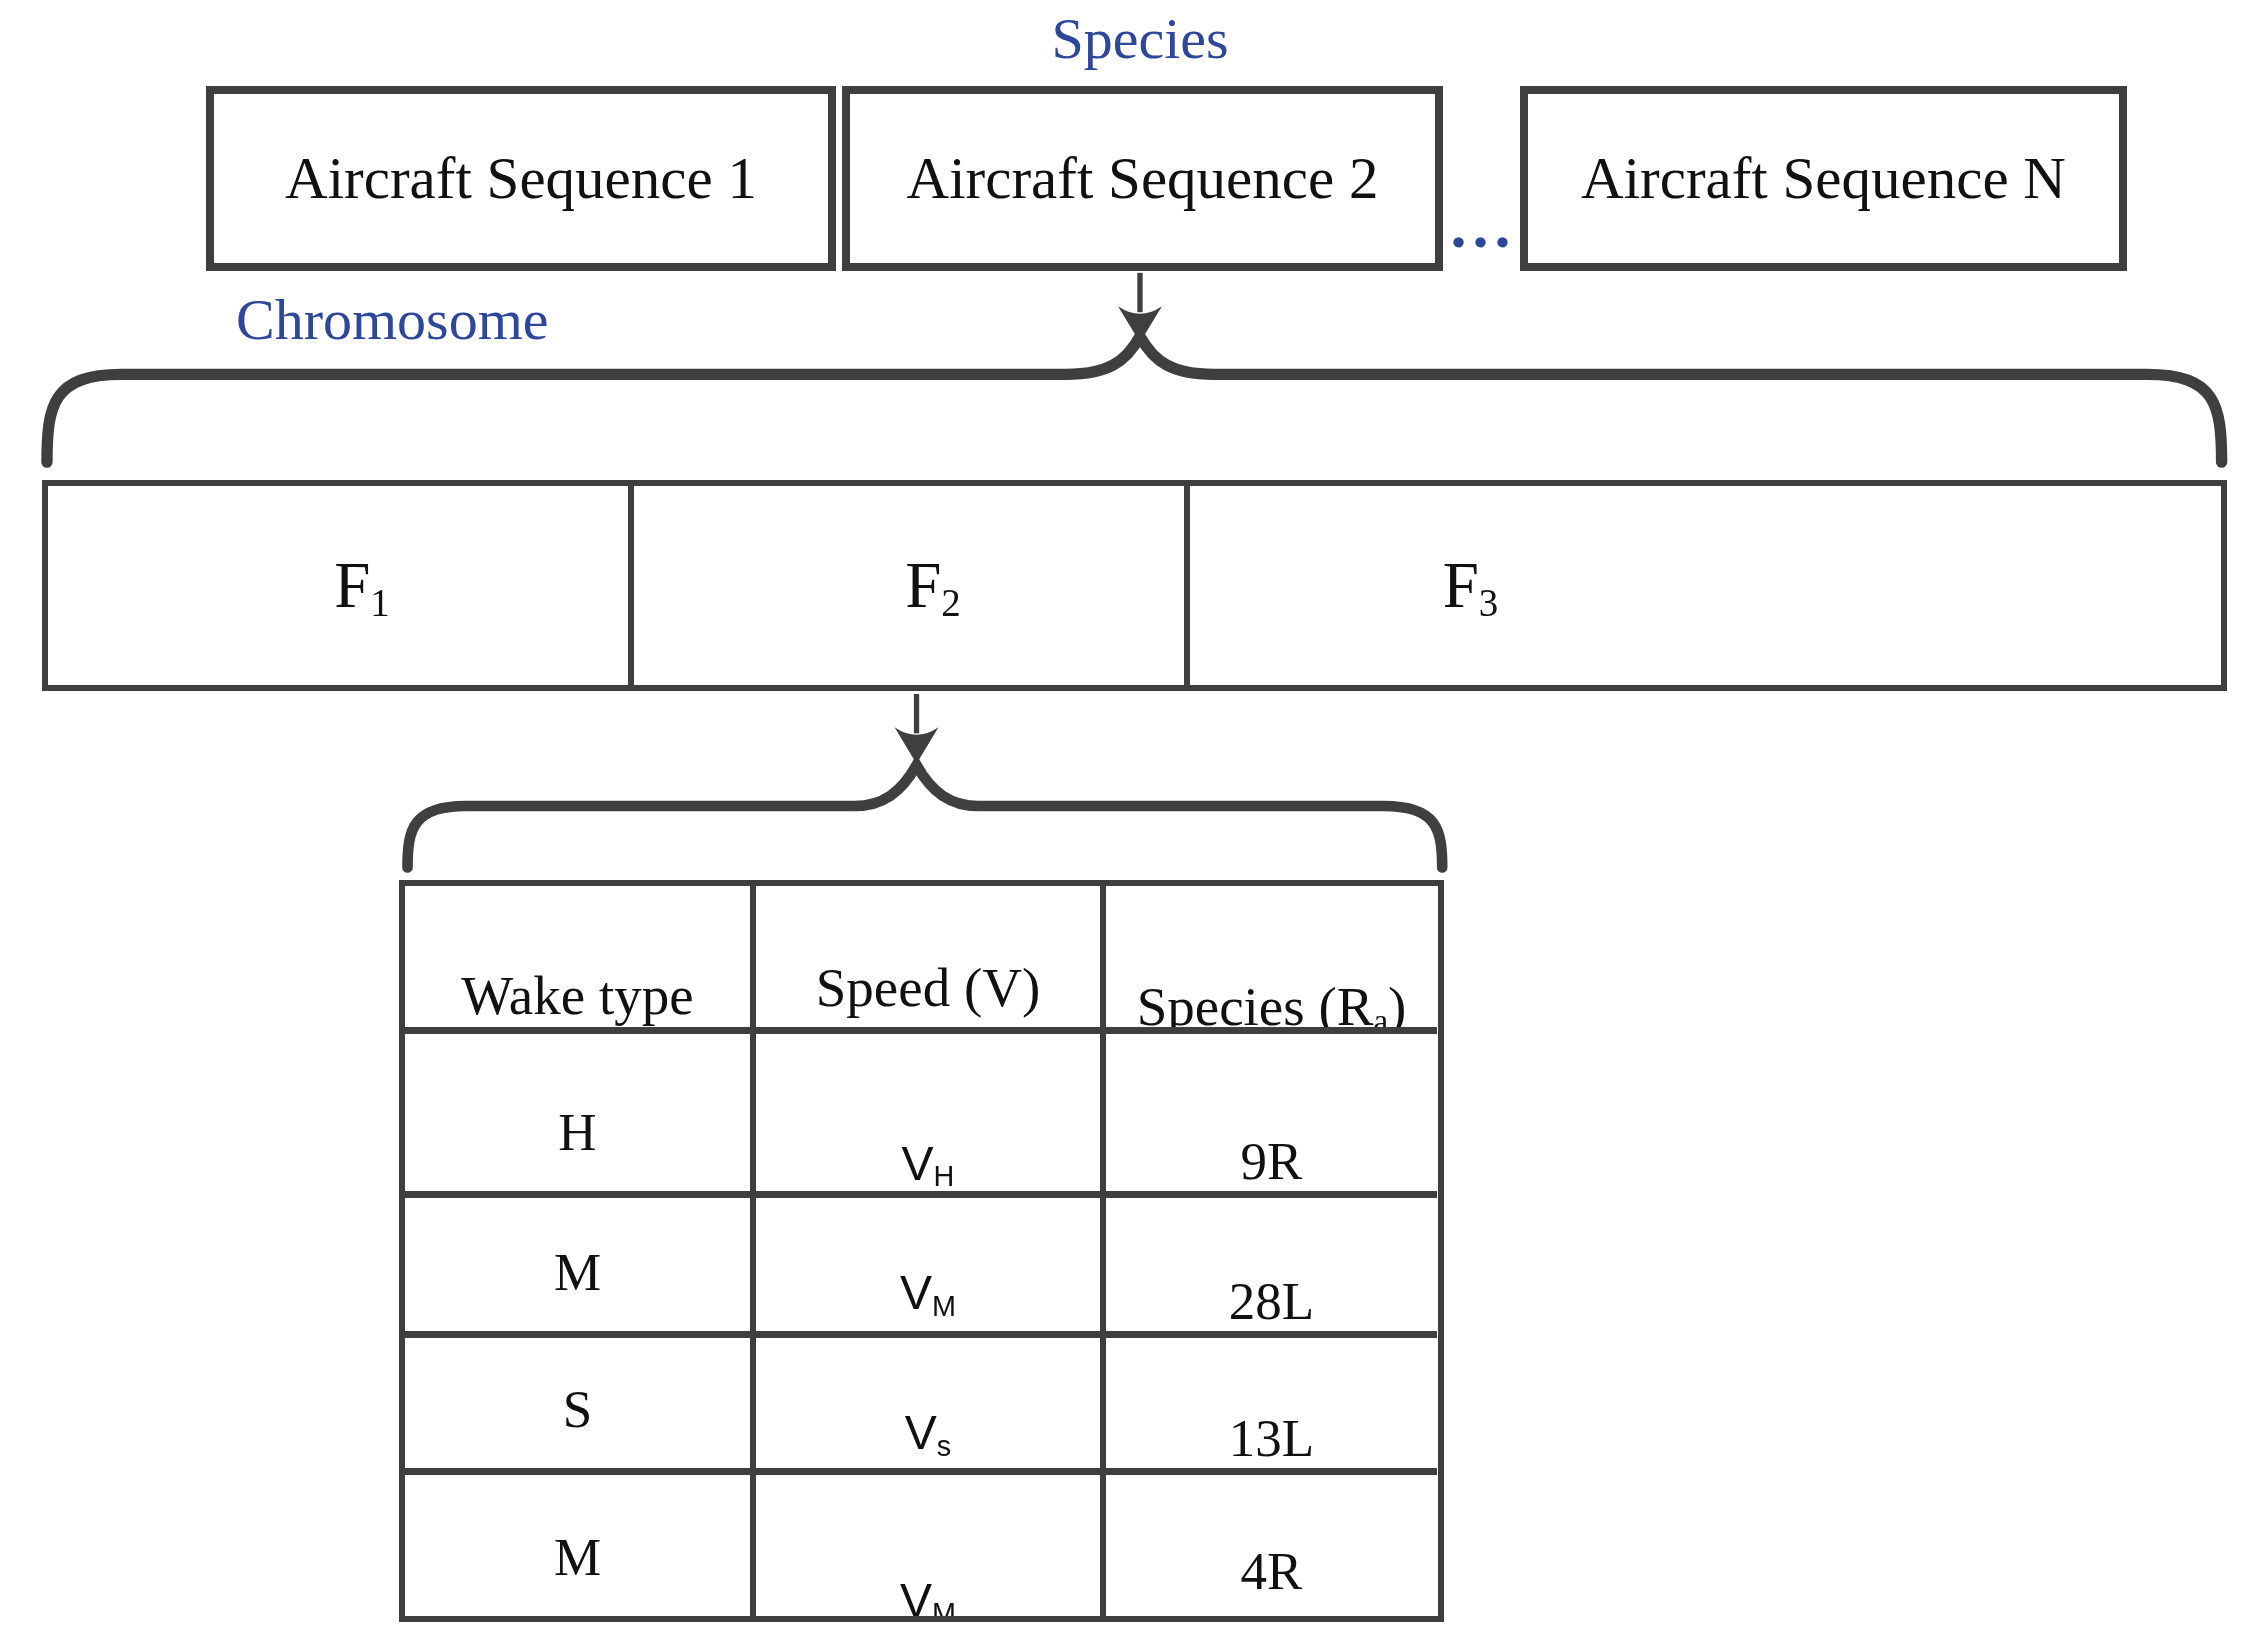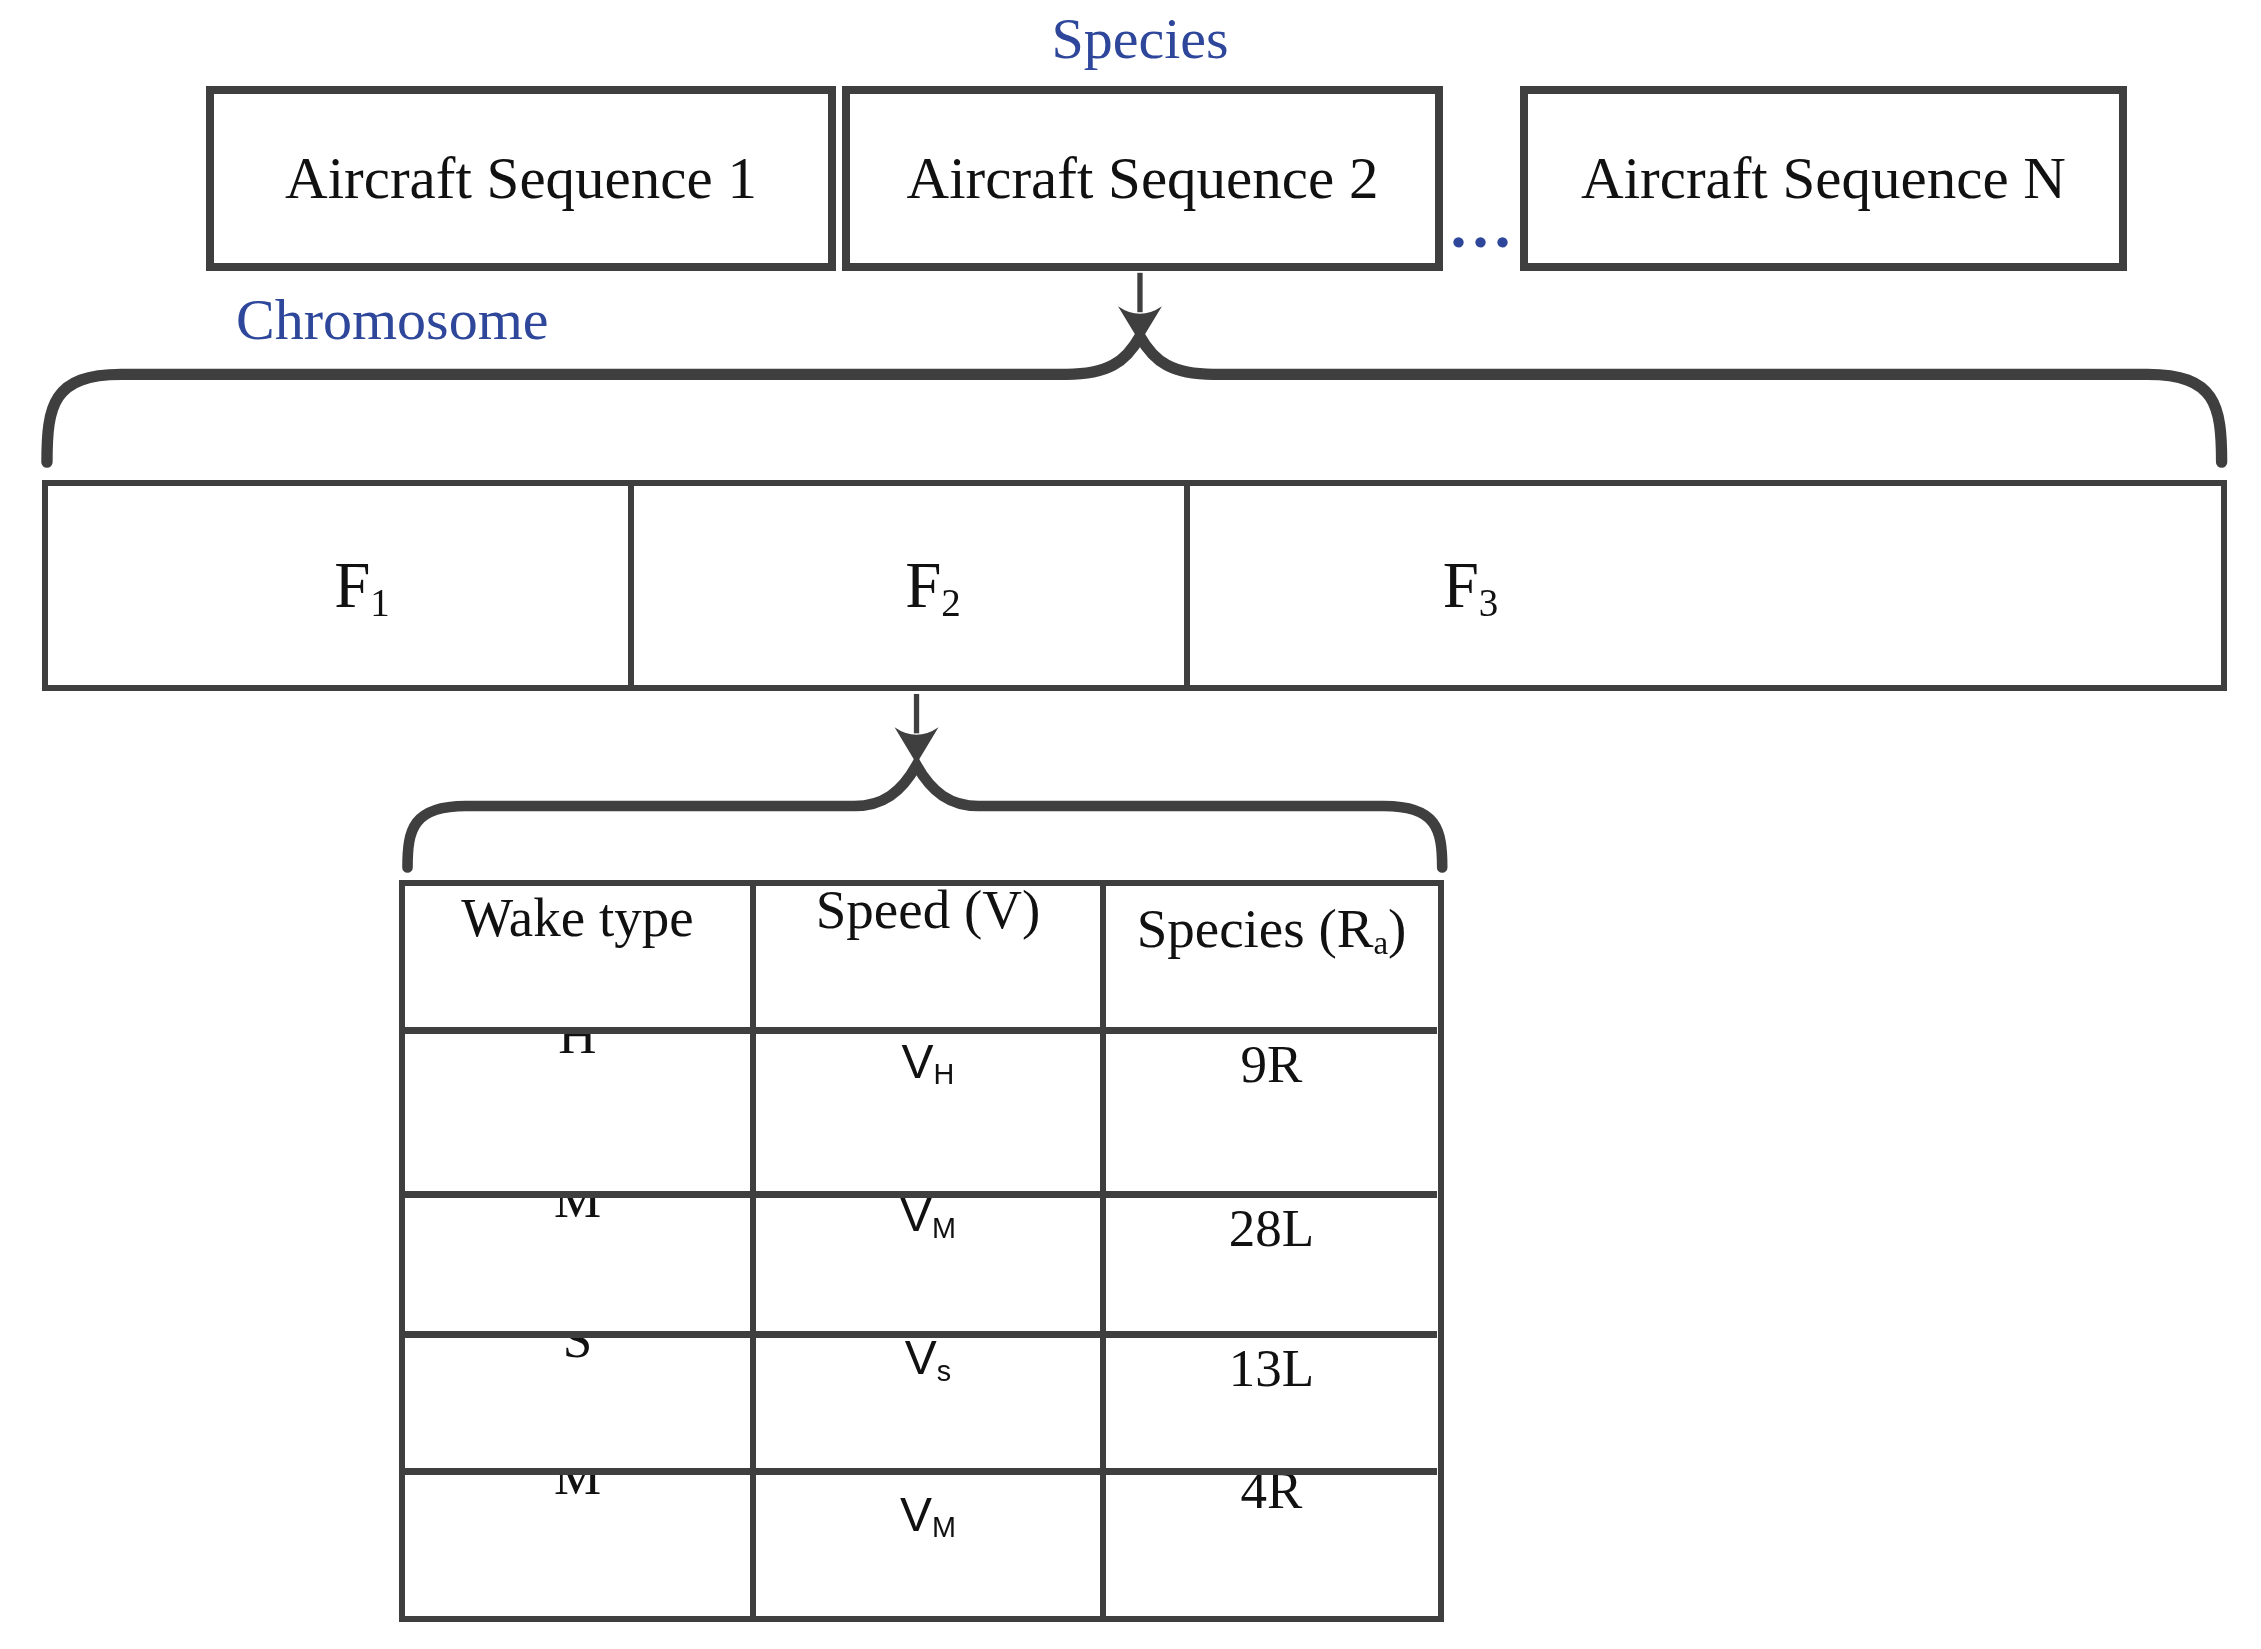--- a/index.html
+++ b/index.html
@@ -49,21 +49,21 @@
   
   #overlay{position:absolute;left:0;top:0;width:2261px;height:1650px;pointer-events:none;}
   
   #gene-table{
     left:399px;top:880px;width:1045px;height:742px;border:6px solid var(--line);
     box-sizing:border-box;background:#fff;display:grid;
     grid-template-columns:351px 350px 331px;
     grid-template-rows:148px 164px 140px 137px 141px;
   }
   .cell{
-    box-sizing:border-box;display:flex;align-items:flex-start;justify-content:center;
+    box-sizing:border-box;display:flex;align-items:flex-end;justify-content:center;
     font-size:53px;overflow:hidden;
   }
   .cell.colsep{border-right:6px solid var(--line);}
   .cell.rowsep{border-bottom:7.6px solid var(--line);}
   .cell.header{font-size:55px;}
   .speed{font-family:"Liberation Sans", sans-serif;font-size:48px;}
   .speed sub{font-family:"Liberation Sans", sans-serif;}
   
   .up38{transform:translateY(-29px);}
   .up14{transform:translateY(-10.6px);}

